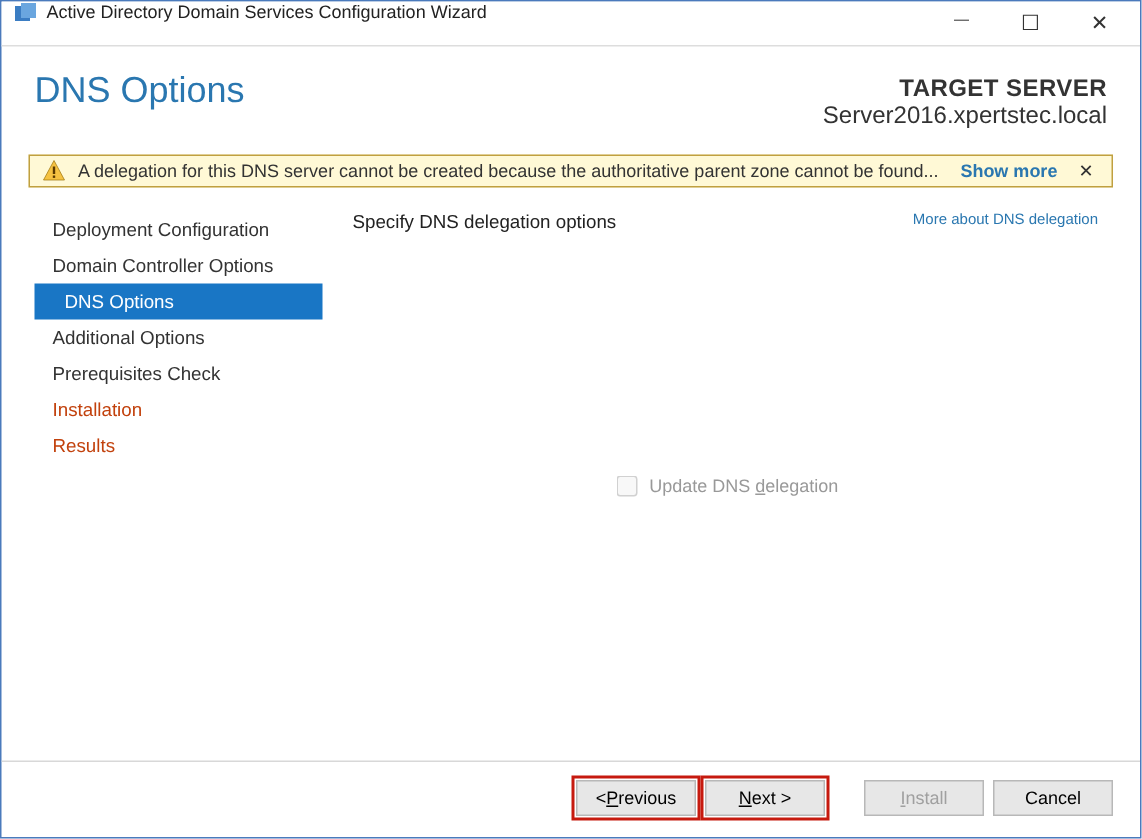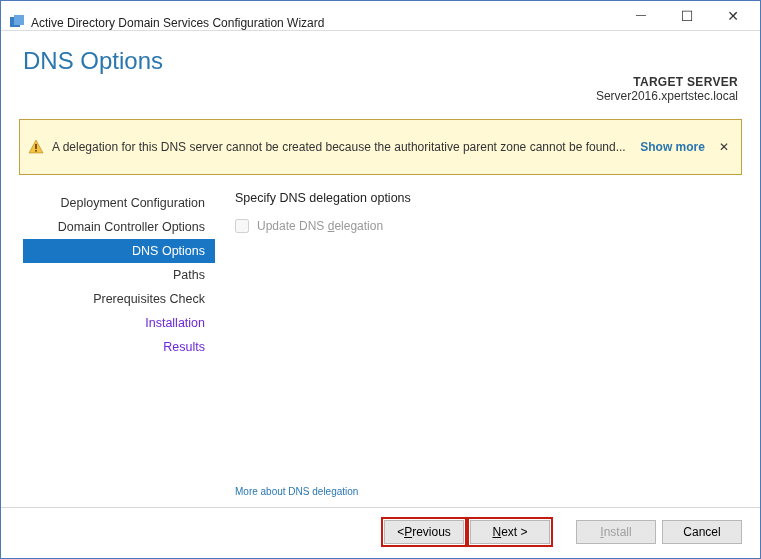--- a/index.html
+++ b/index.html
@@ -1,41 +1,41 @@
 <!DOCTYPE html>
 <html><head>
 <meta charset="utf-8">
 <style>
 * { box-sizing: border-box; margin: 0; padding: 0; font-family: "Segoe UI", Tahoma, sans-serif; }
 body { background: #fff; width: 761px; height: 559px; overflow: hidden; border: 1px solid #4a7abc; display: flex; flex-direction: column; }
-.titlebar { height: 30px; background: #fff; display: flex; align-items: flex-end; padding: 0 4px 0 8px; border-bottom: 1px solid #ddd; }
+.titlebar { height: 30px; background: #fff; display: flex; align-items: flex-start; padding: 0 4px 0 8px; border-bottom: 1px solid #ddd; }
 .titlebar .app-icon { width: 16px; height: 16px; margin-right: 6px; display: flex; align-items: center; justify-content: center; }
 .titlebar .title { font-size: 12px; color: #222; flex: 1; }
 .titlebar .ctrl { width: 46px; height: 28px; display: flex; align-items: center; justify-content: center; font-size: 12px; color: #333; }
 .titlebar .ctrl.min::before { content: "—"; font-size: 10px; position: relative; top: -2px; }
 .titlebar .ctrl.max { font-size: 14px; }
 .titlebar .ctrl.max::before { content: "☐"; }
 .titlebar .ctrl.close { font-size: 14px; }
 .titlebar .ctrl.close::before { content: "✕"; }
 .header { padding: 16px 22px 10px 22px; display: flex; align-items: flex-start; }
 .header h1 { font-size: 24px; font-weight: 300; color: #2a77b0; flex: 1; }
-.target { text-align: right; font-size: 12px; color: #333; padding-top: 4px; margin-top: 24px; }
+.target { text-align: right; font-size: 16px; color: #333; padding-top: 4px; }
 .target .label { font-weight: 600; letter-spacing: 0.3px; }
 .target .server { font-weight: 400; }
-.warning { margin: 6px 18px 0 18px; border: 1px solid #c0a040; background: #fff9d6; padding: 19px 8px; font-size: 12px; color: #333; display: flex; align-items: center; }
+.warning { margin: 6px 18px 0 18px; border: 1px solid #c0a040; background: #fff9d6; padding: 2px 8px; font-size: 12px; color: #333; display: flex; align-items: center; }
 .warning .wicon { width: 16px; height: 16px; margin-right: 8px; display: flex; align-items: center; justify-content: center; }
 .warning .msg { flex: 1; white-space: nowrap; overflow: hidden; text-overflow: ellipsis; }
 .warning .showmore { color: #2a77b0; margin: 0 10px; cursor: pointer; font-weight: bold; }
 .warning .closewarn { font-size: 12px; color: #333; padding: 0 4px; cursor: pointer; }
 .body { flex: 1; display: flex; padding: 10px 18px 0 18px; overflow: hidden; }
-.sidebar { width: 200px; padding: 6px 4px; font-size: 12.5px; text-align: right; }
+.sidebar { width: 200px; padding: 6px 4px; font-size: 12.5px; }
 .sidebar .step { padding: 5px 10px 5px 12px; color: #333; cursor: pointer; }
 .sidebar .step.active { background: #1976c5; color: #fff; padding-left: 20px; }
-.sidebar .step.disabled { color: #6d28d9; cursor: default; }
-.content { flex: 1; padding: 6px 10px 0 16px; display: flex; flex-direction: column; }
+.sidebar .step.disabled { color: #c2410c; cursor: default; }
+.content { flex: 1; padding: 6px 10px 0 16px; display: flex; flex-direction: row; }
 .content .desc { font-size: 12.5px; color: #222; margin-bottom: 14px; }
 .checkbox-row { display: flex; align-items: center; font-size: 12px; color: #999; }
 .checkbox-row input { margin-right: 8px; width: 14px; height: 14px; }
 .checkbox-row label .ul { text-decoration: underline; }
 .content-fill { flex: 1; }
 .morelink { color: #2a77b0; font-size: 10px; margin-bottom: 10px; cursor: pointer; }
 .footer { border-top: 1px solid #d8d8d8; padding: 12px 18px 14px 18px; display: flex; justify-content: flex-end; gap: 6px; }
 .btn { min-width: 80px; height: 24px; font-size: 12px; background: #e7e7e7; border: 1px solid #b8b8b8; cursor: pointer; display: inline-flex; align-items: center; justify-content: center; padding: 0 10px; }
 .btn .ul { text-decoration: underline; }
 .btn.disabled { color: #a0a0a0; cursor: default; }
@@ -76,21 +76,21 @@
   <span class="msg">A delegation for this DNS server cannot be created because the authoritative parent zone cannot be found...</span>
   <span class="showmore">Show more</span>
   <span class="closewarn">✕</span>
 </div>
 
 <div class="body">
   <div class="sidebar">
     <div class="step">Deployment Configuration</div>
     <div class="step">Domain Controller Options</div>
     <div class="step active">DNS Options</div>
-    <div class="step">Paths</div>
+    <div class="step">Additional Options</div>
     <div class="step">Prerequisites Check</div>
     <div class="step disabled">Installation</div>
     <div class="step disabled">Results</div>
   </div>
 
   <div class="content">
     <div class="desc">Specify DNS delegation options</div>
     <div class="checkbox-row">
       <input type="checkbox" disabled="" style="">
       <label><span>Update DNS </span><span class="ul">d</span><span>elegation</span></label>

